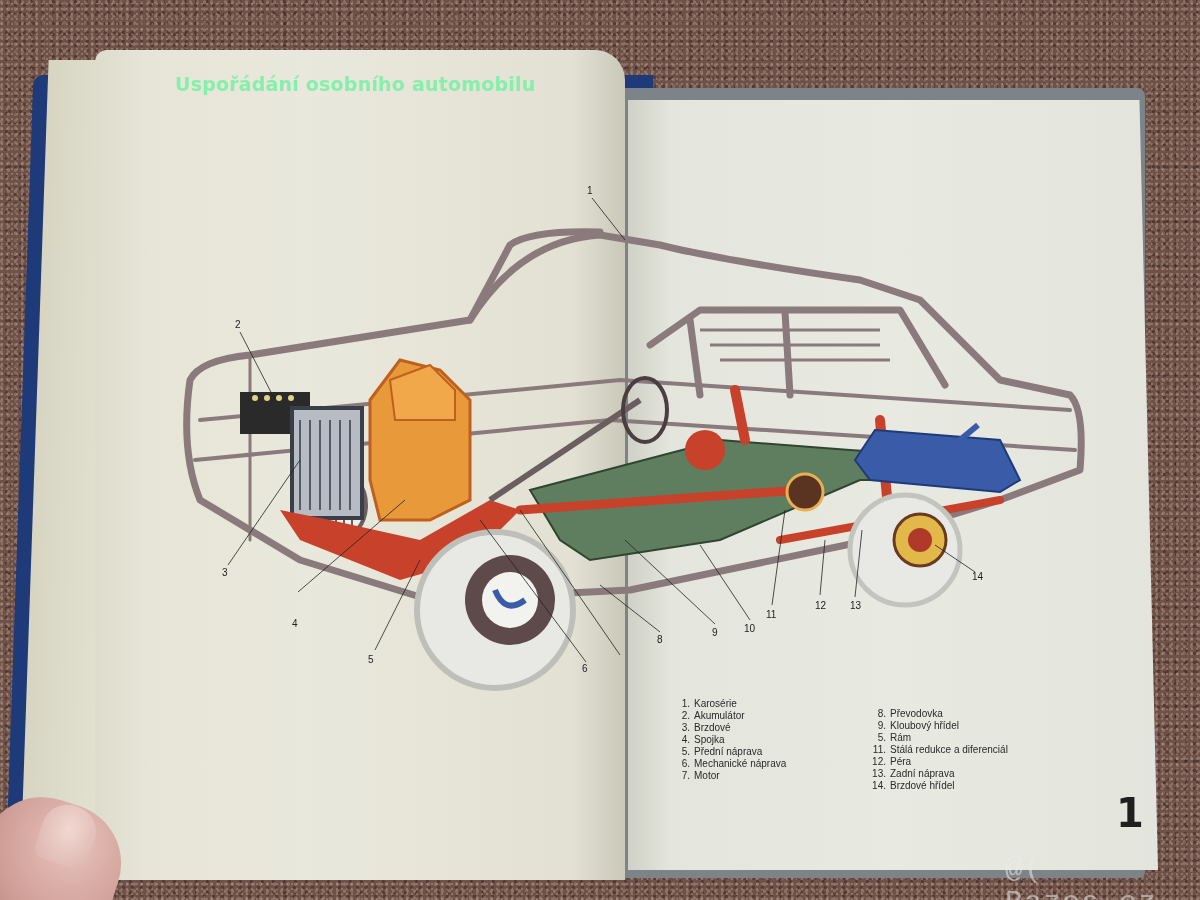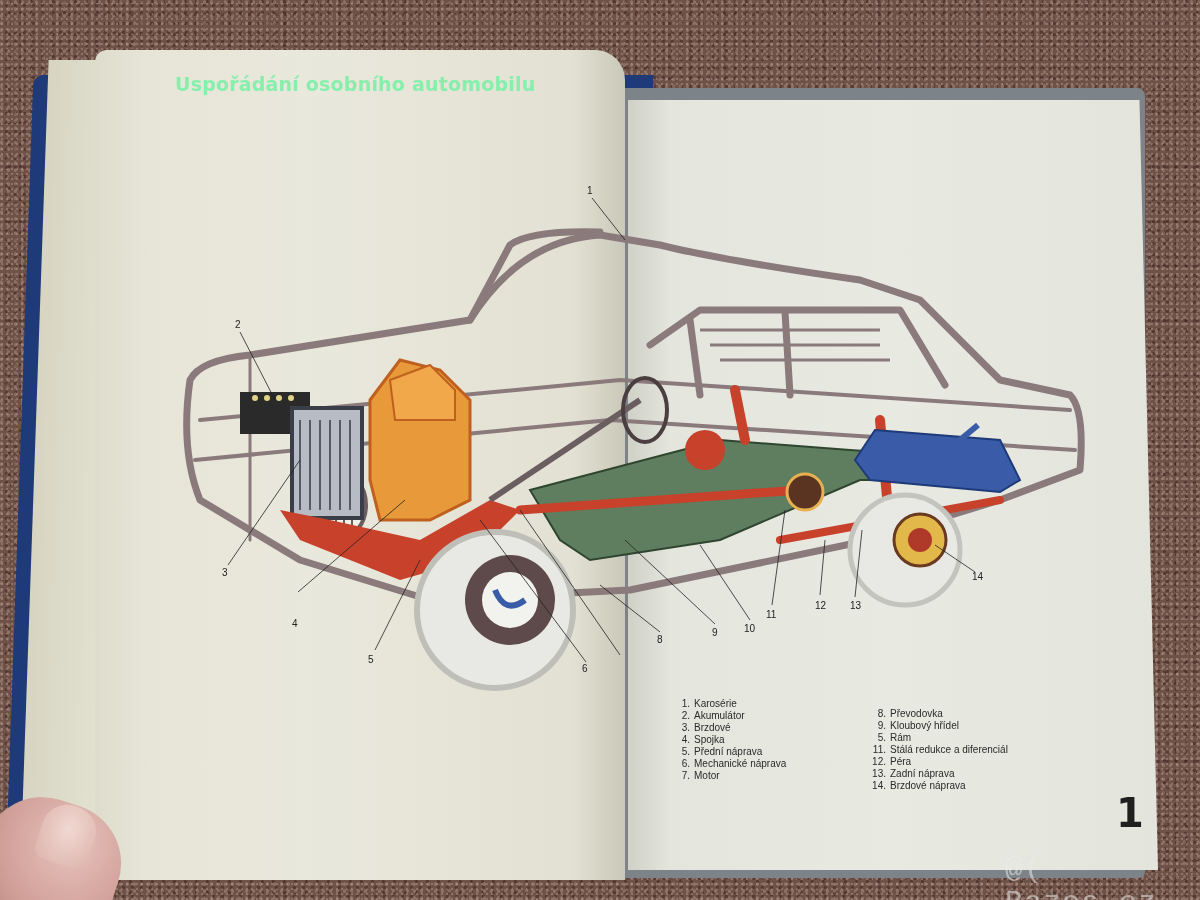--- a/index.html
+++ b/index.html
@@ -201,21 +201,21 @@
   <div class="row"><span class="num">7.</span><span>Motor</span></div>
 </div>
 
 <div class="legend col2" style="left:868px; top:708px;">
   <div class="row"><span class="num">8.</span><span>Převodovka</span></div>
   <div class="row"><span class="num">9.</span><span>Kloubový hřídel</span></div>
   <div class="row"><span class="num">5.</span><span>Rám</span></div>
   <div class="row"><span class="num">11.</span><span>Stálá redukce a diferenciál</span></div>
   <div class="row"><span class="num">12.</span><span>Péra</span></div>
   <div class="row"><span class="num">13.</span><span>Zadní náprava</span></div>
-  <div class="row"><span class="num">14.</span><span>Brzdové náprava</span></div>
+  <div class="row"><span class="num">14.</span><span>Brzdové hřídel</span></div>
 </div>
 
 <div class="page-num">1</div>
 
 <div class="finger"></div>
 <div class="finger-nail"></div>
 
 <div class="watermark">@( Bazos.cz</div>
 
 </body></html>

